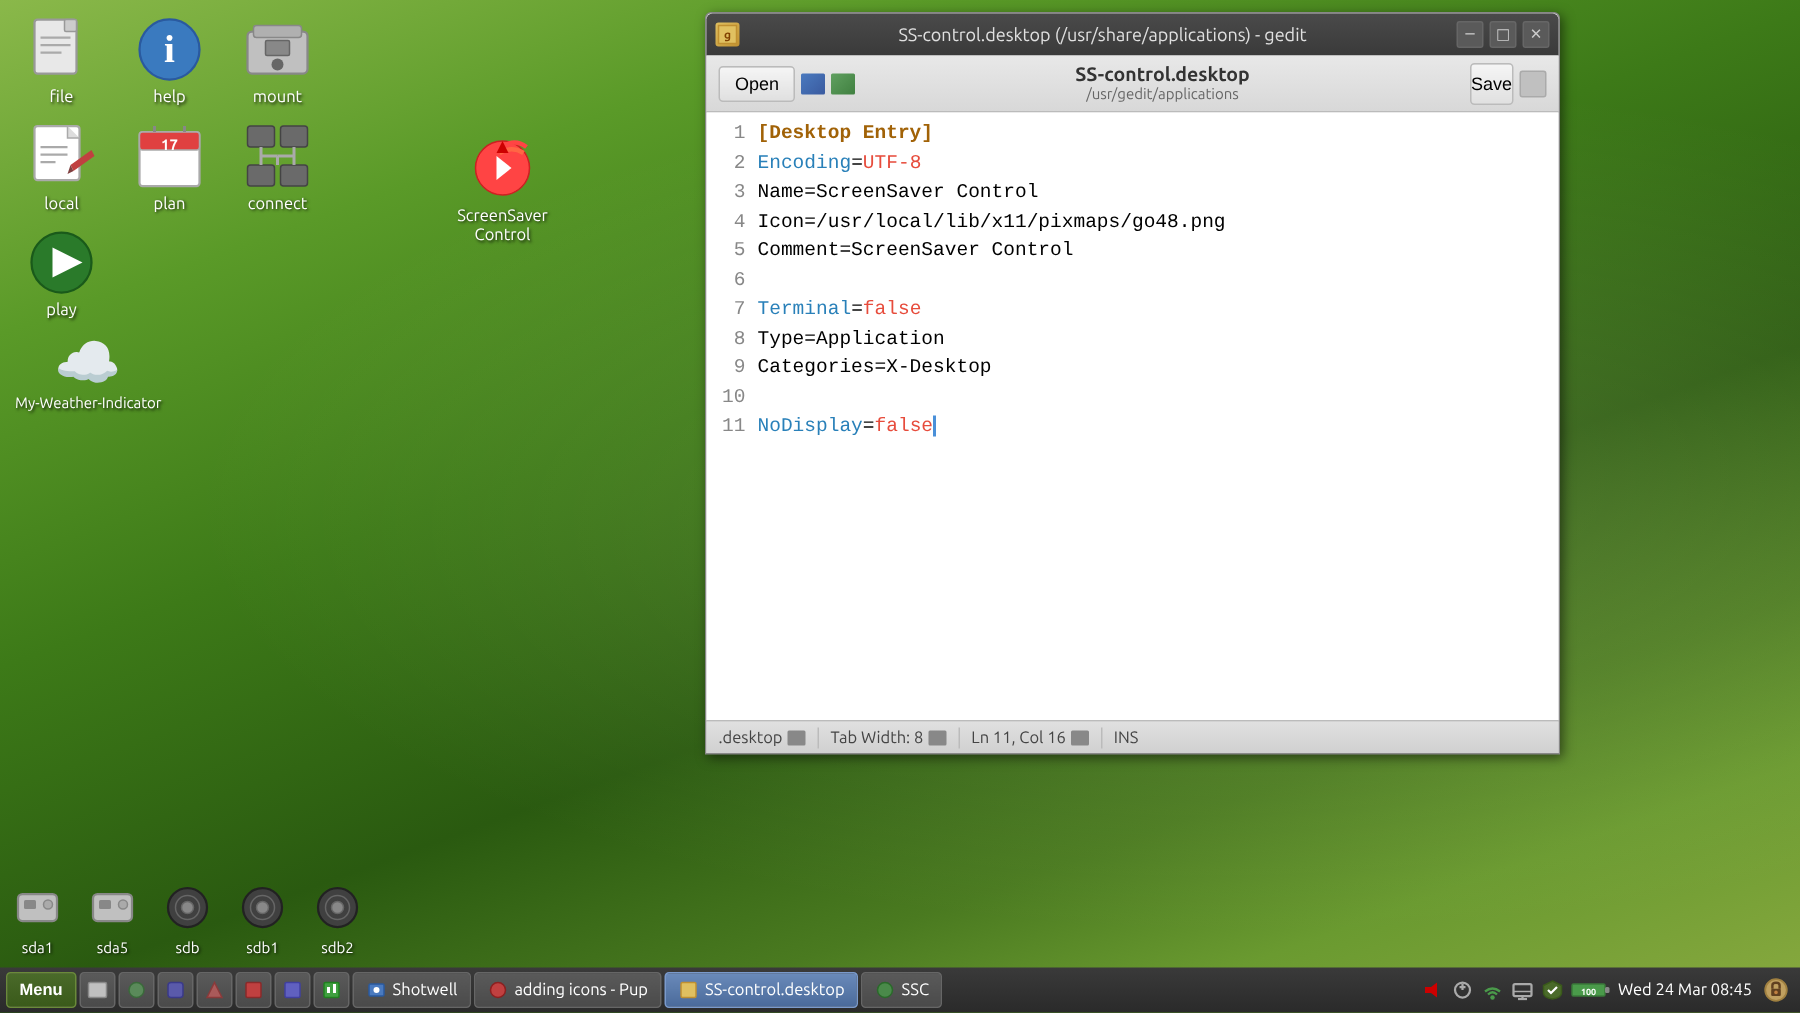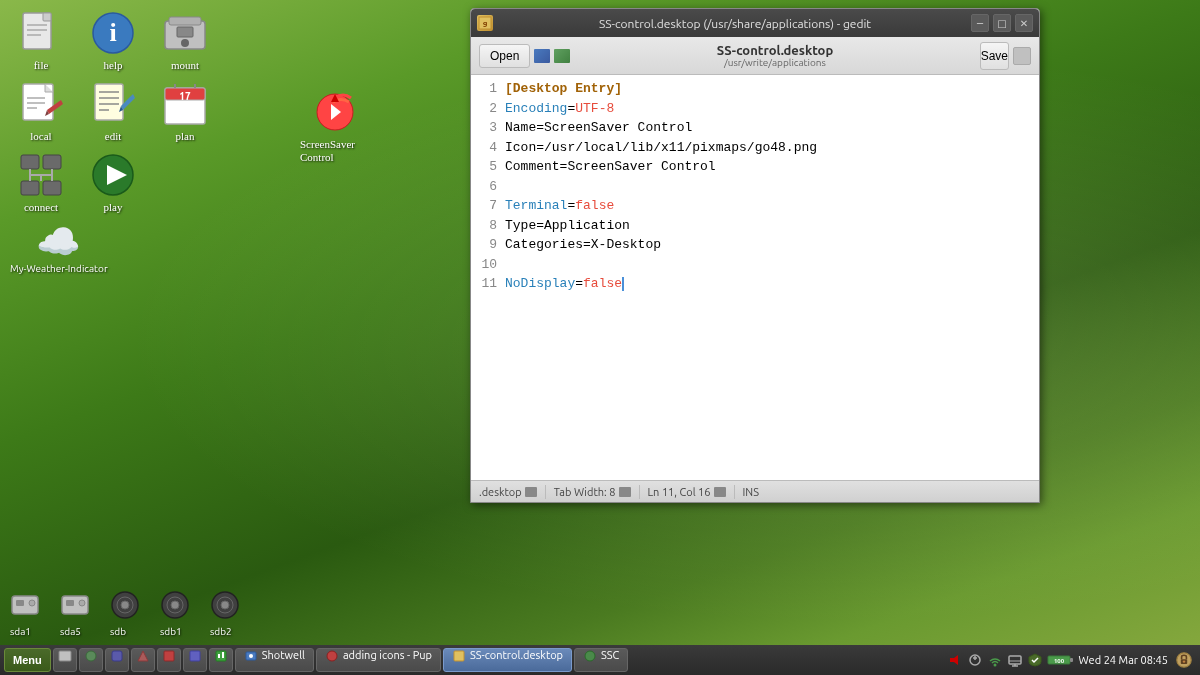--- a/index.html
+++ b/index.html
@@ -50,24 +50,24 @@
       width: 48px;
       height: 48px;
       display: flex;
       align-items: center;
       justify-content: center;
       font-size: 28px;
     }
     .icon-label {
       font-size: 11px;
       color: white;
+      text-align: center;
       text-shadow: 1px 1px 2px rgba(0,0,0,0.8);
       margin-top: 2px;
       line-height: 1.2;
-      font-family: Liberation Serif, serif;
     }
 
     
     .gedit-window {
       position: absolute;
       top: 8px;
       left: 470px;
       width: 570px;
       height: 495px;
       background: #f0f0f0;
@@ -271,21 +271,21 @@
     .taskbar-btn {
       height: 24px;
       padding: 0 8px;
       background: linear-gradient(180deg, #5a5a5a, #4a4a4a);
       border: 1px solid #666;
       border-radius: 3px;
       color: white;
       font-size: 11px;
       cursor: pointer;
       display: flex;
-      align-items: flex-start;
+      align-items: center;
       gap: 4px;
       white-space: nowrap;
     }
     .taskbar-btn.active {
       background: linear-gradient(180deg, #6a8aba, #4a6a9a);
       border-color: #7a9acc;
     }
     .taskbar-menu-btn {
       height: 24px;
       padding: 0 8px;
@@ -327,21 +327,21 @@
       bottom: 34px;
       left: 0;
       display: flex;
       gap: 20px;
       padding: 4px 10px;
       z-index: 5;
     }
     .storage-item {
       display: flex;
       flex-direction: column;
-      align-items: flex-start;
+      align-items: center;
       cursor: pointer;
     }
     .storage-icon {
       font-size: 24px;
     }
     .storage-label {
       font-size: 10px;
       color: white;
       text-shadow: 1px 1px 2px rgba(0,0,0,0.8);
       margin-top: 1px;
@@ -428,34 +428,20 @@
         <line x1="10" y1="18" x2="28" y2="18" stroke="#aaa" stroke-width="1.5"></line>
         <line x1="10" y1="23" x2="28" y2="23" stroke="#aaa" stroke-width="1.5"></line>
         <line x1="10" y1="28" x2="20" y2="28" stroke="#aaa" stroke-width="1.5"></line>
         <path d="M30 30 L44 20 L46 24 L32 34 Z" fill="#c04040"></path>
         <path d="M30 30 L32 34 L28 36 Z" fill="#804040"></path>
       </svg>
     </div>
     <div class="icon-label">local</div>
   </div>
 
-  <div class="desktop-icon">
-    <div class="icon-img">
-      <svg width="48" height="48" viewBox="0 0 48 48">
-        <rect x="6" y="4" width="28" height="36" rx="2" fill="#fffde0" stroke="#aaa" stroke-width="1.5"></rect>
-        <line x1="10" y1="12" x2="30" y2="12" stroke="#888" stroke-width="1.5"></line>
-        <line x1="10" y1="18" x2="30" y2="18" stroke="#888" stroke-width="1.5"></line>
-        <line x1="10" y1="24" x2="30" y2="24" stroke="#888" stroke-width="1.5"></line>
-        <line x1="10" y1="30" x2="20" y2="30" stroke="#888" stroke-width="1.5"></line>
-        <path d="M32 26 L44 14 L46 18 L34 30 Z" fill="#4a8abf"></path>
-        <path d="M32 26 L34 30 L30 32 Z" fill="#2a5a8f"></path>
-      </svg>
-    </div>
-    <div class="icon-label">edit</div>
-  </div>
 
   <div class="desktop-icon">
     <div class="icon-img">
       <svg width="48" height="48" viewBox="0 0 48 48">
         <rect x="4" y="8" width="40" height="36" rx="2" fill="white" stroke="#aaa" stroke-width="1.5"></rect>
         <rect x="4" y="8" width="40" height="12" rx="2" fill="#e04040" stroke="#aaa" stroke-width="1"></rect>
         <text x="24" y="20" text-anchor="middle" fill="white" font-size="10" font-weight="bold">17</text>
         <line x1="14" y1="8" x2="14" y2="4" stroke="#888" stroke-width="2"></line>
         <line x1="34" y1="8" x2="34" y2="4" stroke="#888" stroke-width="2"></line>
       </svg>
@@ -532,21 +518,21 @@
   </div>
 
   <div class="gedit-toolbar">
     <button class="toolbar-btn">
       <span>Open</span>
     </button>
     <div class="toolbar-icon-sq"></div>
     <div class="toolbar-icon-sq2"></div>
     <div class="toolbar-center">
       <div class="toolbar-filename">SS-control.desktop</div>
-      <div class="toolbar-path">/usr/write/applications</div>
+      <div class="toolbar-path">/usr/gedit/applications</div>
     </div>
     <button class="toolbar-save">
       <span>Save</span>
     </button>
     <div class="toolbar-sq"></div>
   </div>
 
   <div class="gedit-editor">
     <div class="editor-content">
 

